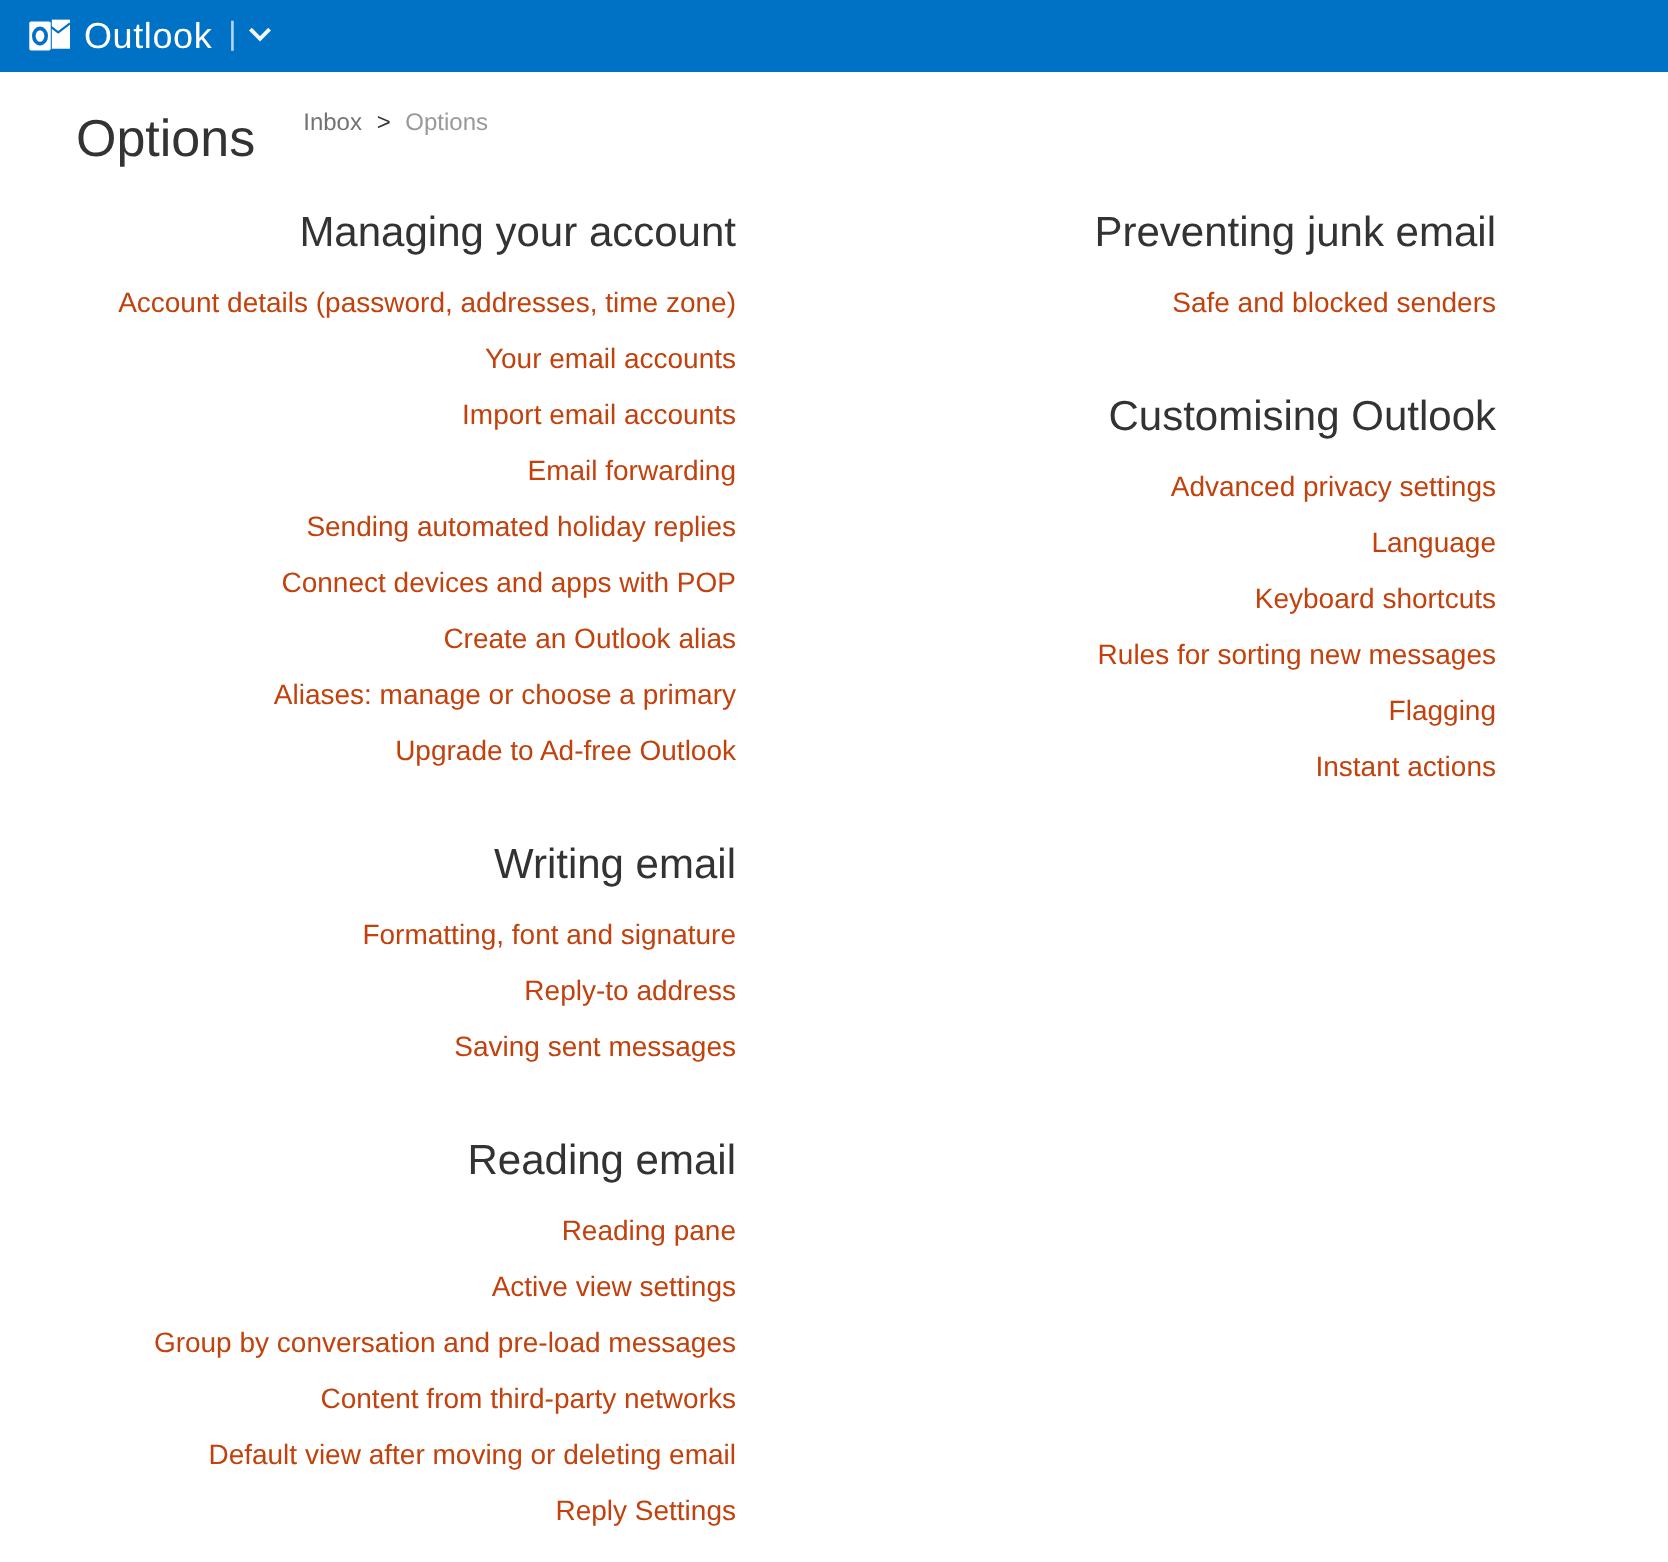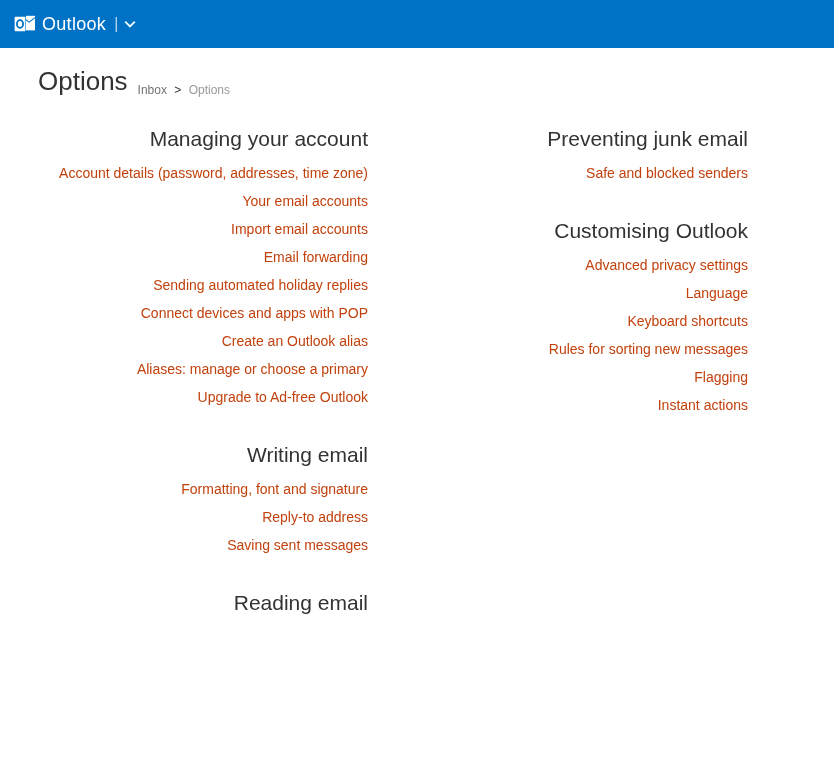--- a/index.html
+++ b/index.html
@@ -8,21 +8,21 @@
       box-sizing: border-box;
     }
     body {
       font-family: "Segoe UI", "Segoe UI Light", "Helvetica Neue", Arial, sans-serif;
       background: #ffffff;
       color: #333333;
       width: 834px;
     }
     .header {
       background: #0072C6;
-      height: 48px;
+      height: 36px;
       display: flex;
       align-items: center;
       padding-left: 14px;
       color: #ffffff;
     }
     .logo-box {
       display: flex;
       align-items: center;
       gap: 6px;
     }
@@ -45,23 +45,23 @@
     .chevron {
       font-size: 11px;
       opacity: 0.95;
       cursor: pointer;
     }
     .content {
       padding: 18px 0 0 38px;
     }
     .title-row {
       display: flex;
-      align-items: flex-end;
-      gap: 10px;
-      margin-bottom: 30px;
+      align-items: flex-start;
+      gap: 24px;
+      margin-bottom: 20px;
     }
     .page-title {
       font-size: 26px;
       font-weight: 300;
       color: #333333;
     }
     .breadcrumb {
       font-size: 12px;
       color: #333333;
     }
@@ -169,20 +169,28 @@
         <div class="section-heading">Writing email</div>
         <ul class="link-list">
           <li>Formatting, font and signature</li>
           <li>Reply-to address</li>
           <li>Saving sent messages</li>
         </ul>
       </div>
 
       <div class="section">
         <div class="section-heading">Reading email</div>
+        <ul class="link-list">
+          <li>Reading pane</li>
+          <li>Active view settings</li>
+          <li>Group by conversation and pre-load messages</li>
+          <li>Content from third-party networks</li>
+          <li>Default view after moving or deleting email</li>
+          <li>Reply Settings</li>
+        </ul>
       </div>
 
     </div>
 
     <div class="col col-right">
 
       <div class="section">
         <div class="section-heading">Preventing junk email</div>
         <ul class="link-list">
           <li>Safe and blocked senders</li>

